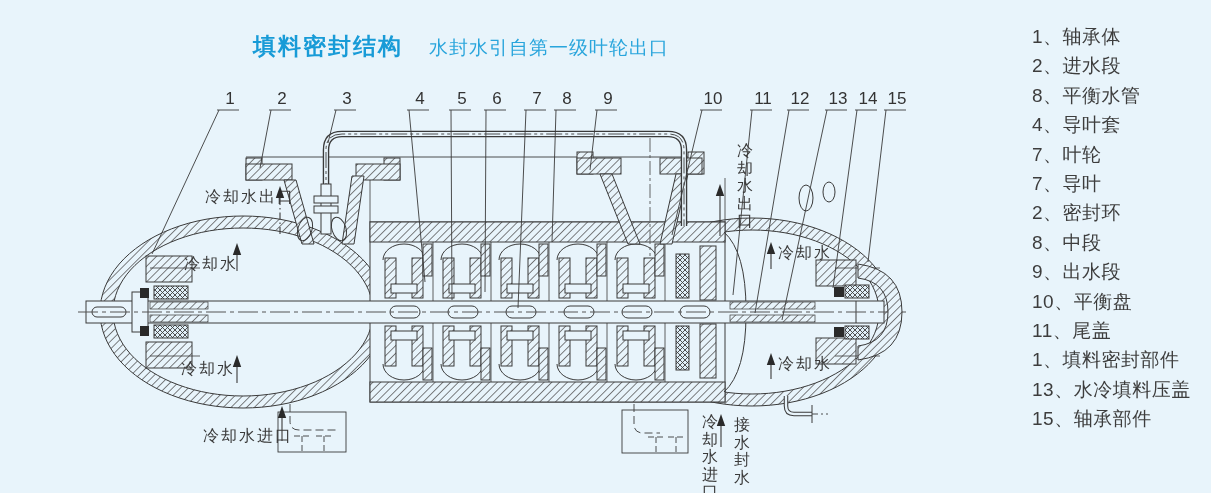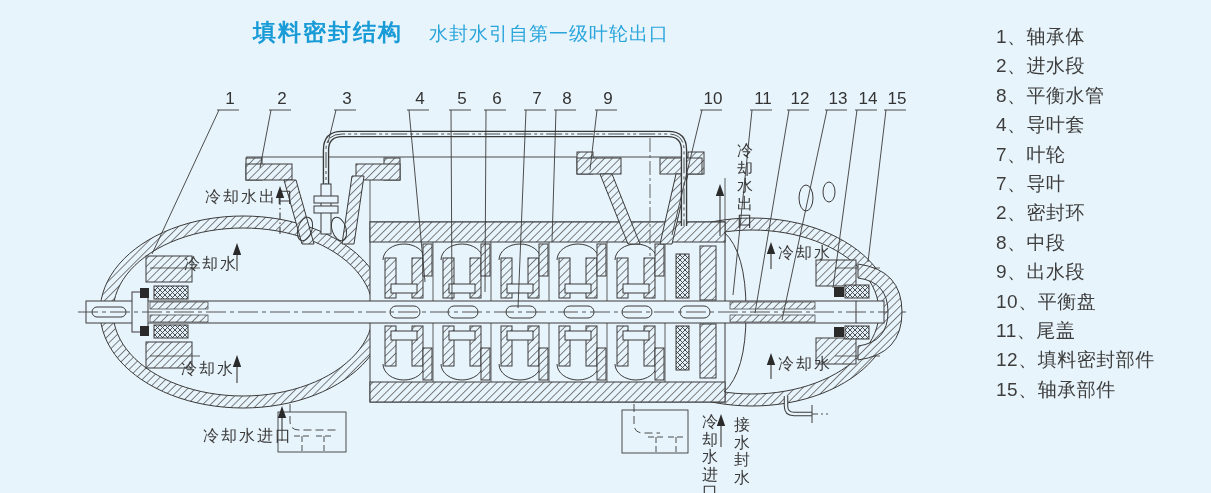--- a/index.html
+++ b/index.html
@@ -4,29 +4,29 @@
 <style>
   html,body{margin:0;padding:0;}
   body{
     width:1211px;height:493px;
     background:#e8f4fb;
     font-family:"Liberation Sans","DejaVu Sans",sans-serif;
     overflow:hidden;position:relative;
   }
   #canvas{position:absolute;inset:0;width:1211px;height:493px;}
   #pump-svg{position:absolute;left:0;top:0;}
-  .title-row{position:absolute;left:253px;top:17px;white-space:nowrap;}
+  .title-row{position:absolute;left:253px;top:31px;white-space:nowrap;}
   .t-main{
     font-size:23px;font-weight:bold;color:#189bd7;letter-spacing:2px;
   }
   .t-sub{
     font-size:19px;font-weight:normal;color:#29a5dc;letter-spacing:1px;margin-left:26px;
   }
   #legend{
-    position:absolute;left:996px;top:22px;margin:0;padding:0;list-style:none;
+    position:absolute;left:1032px;top:22px;margin:0;padding:0;list-style:none;
     font-size:19px;color:#3d3d3d;
   }
   #legend li{height:29.4px;line-height:29.4px;white-space:nowrap;letter-spacing:0.5px;}
 </style>
 </head>
 <body>
 
 <div id="canvas">
 
   <div class="title-row">
@@ -263,16 +263,17 @@
       <li>2、进水段</li>
       <li>8、平衡水管</li>
       <li>4、导叶套</li>
       <li>7、叶轮</li>
       <li>7、导叶</li>
       <li>2、密封环</li>
       <li>8、中段</li>
       <li>9、出水段</li>
       <li>10、平衡盘</li>
       <li>11、尾盖</li>
-      <li>12、填料密封部件</li>
+      <li>1、填料密封部件</li>
+      <li>13、水冷填料压盖</li>
       <li>15、轴承部件</li>
     </ol>
 </div>
 
 </body></html>

